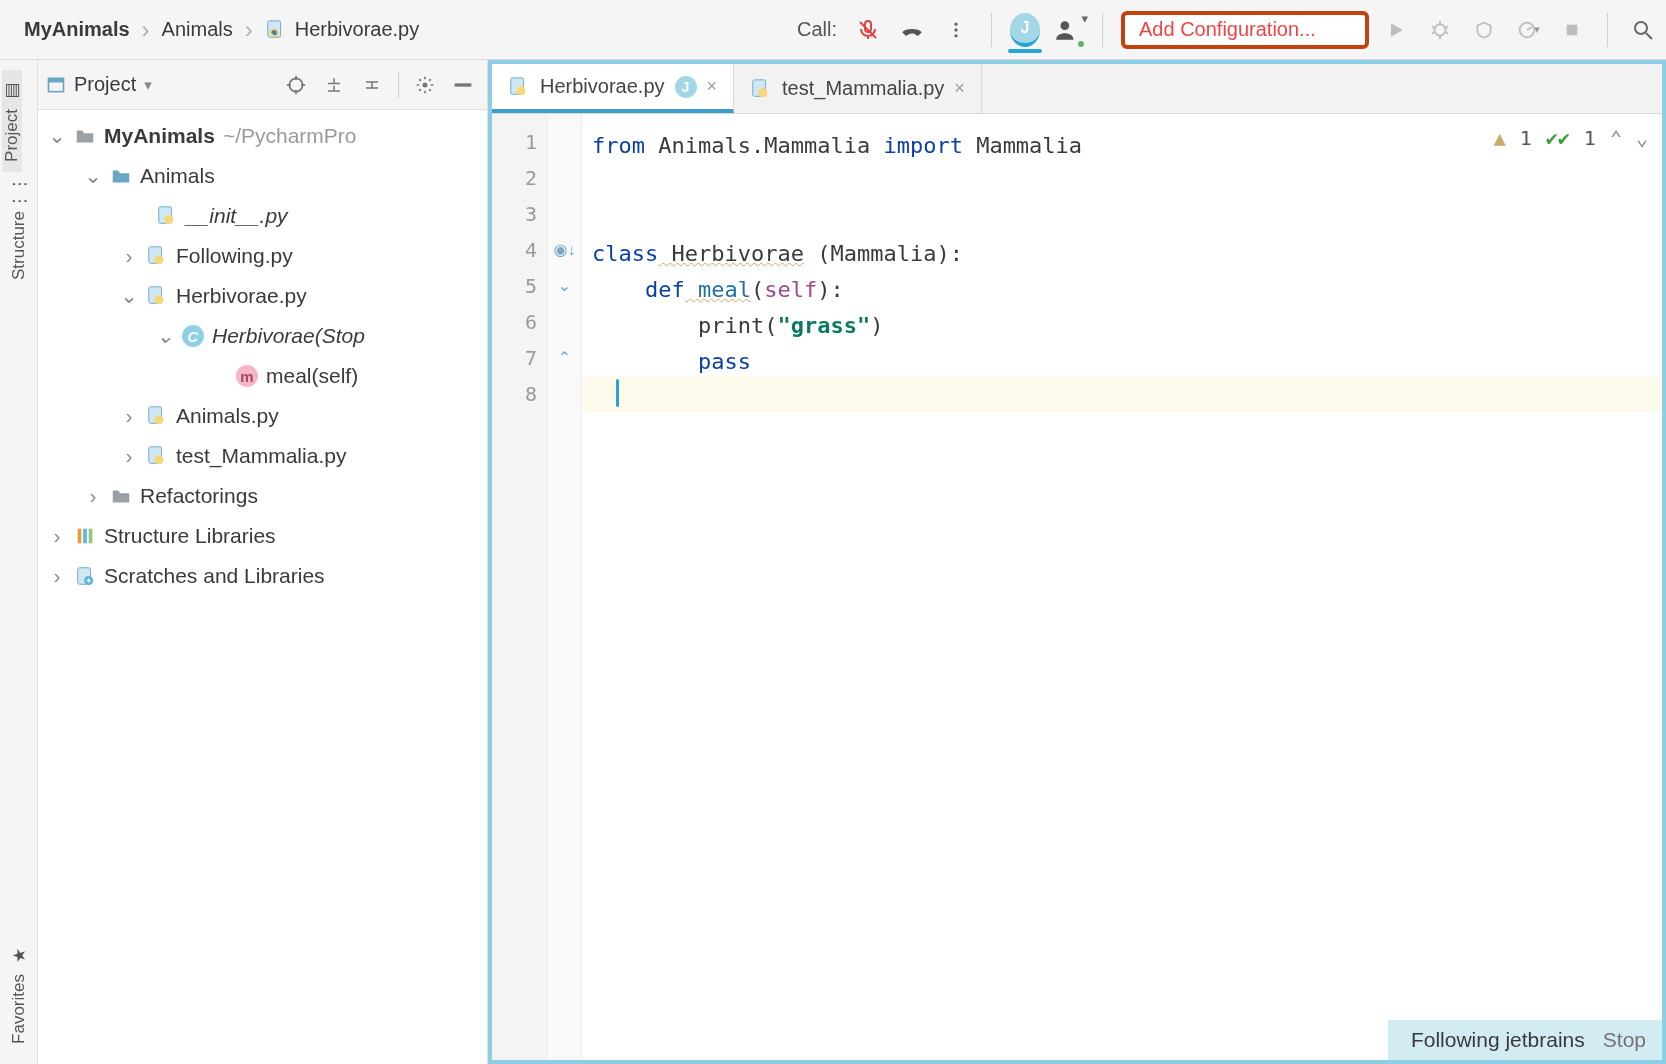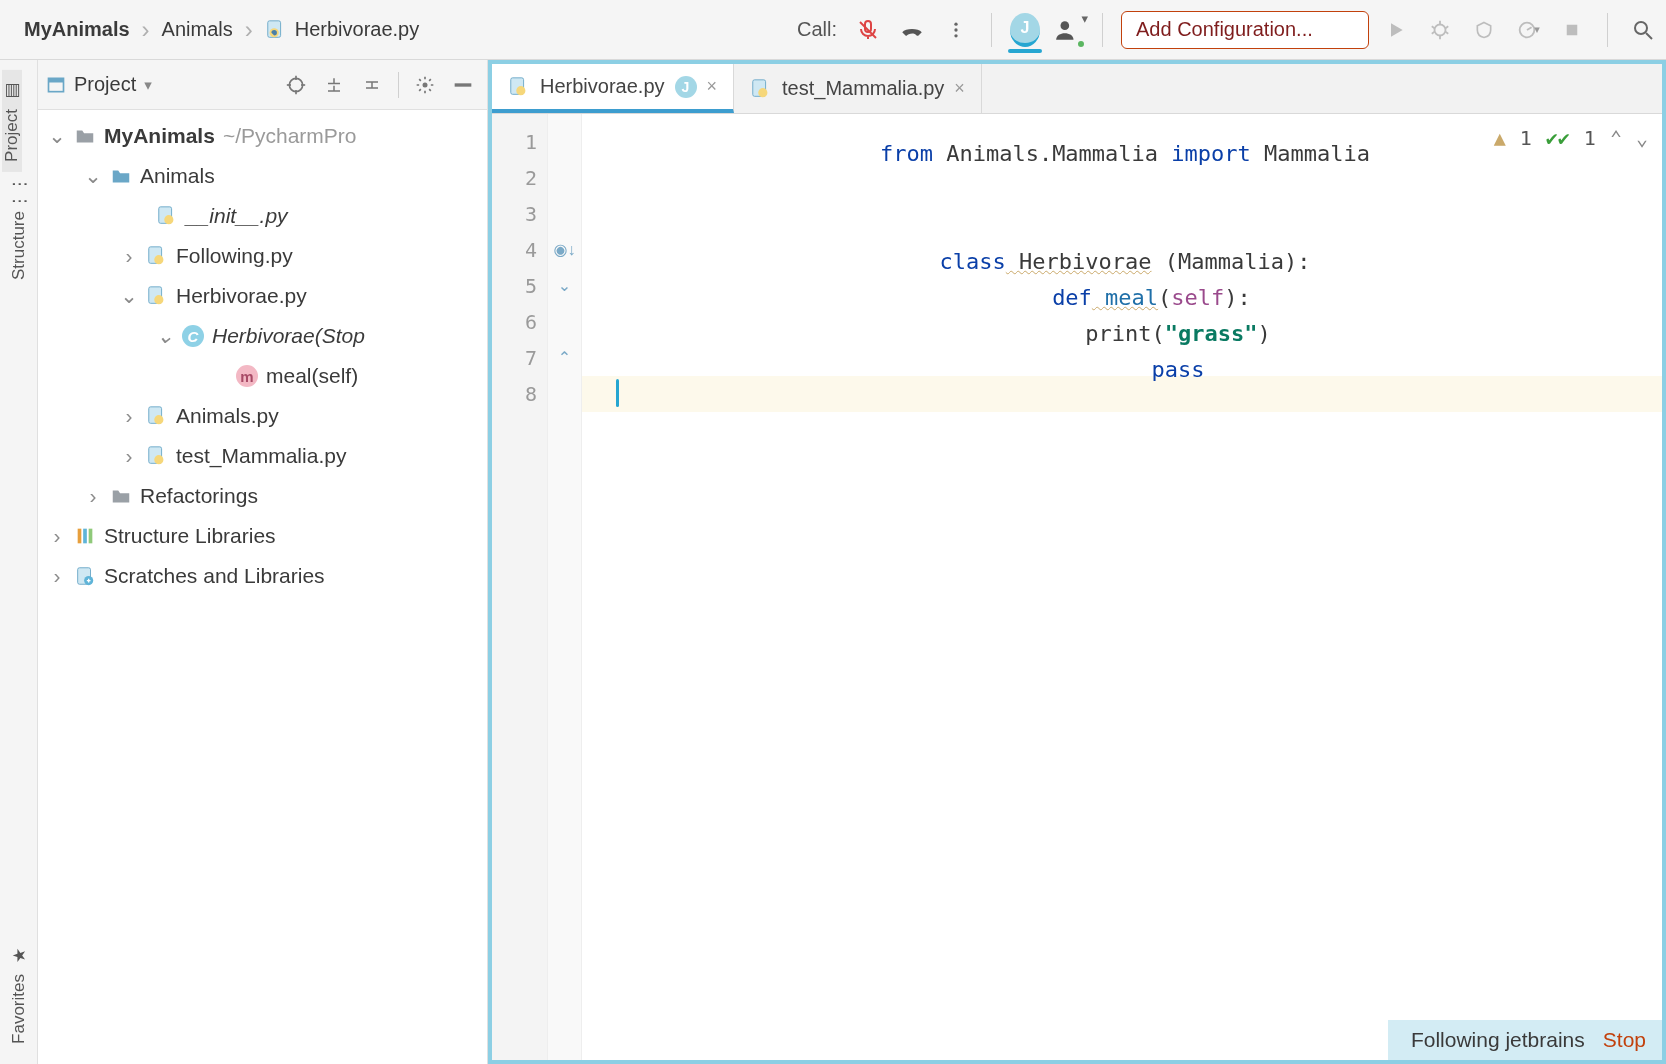--- a/index.html
+++ b/index.html
@@ -13,21 +13,21 @@
   .bc-sep { color: #b0b0b0; font-size: 24px; padding: 0 2px; }
   .py-icon, .folder-icon, .file-icon { width: 22px; height: 22px; display: inline-flex; align-items: center; justify-content: center; }
   .py-icon svg, .folder-icon svg { width: 22px; height: 22px; }
   .spacer { flex: 1; }
   .top-right { display: flex; align-items: center; gap: 10px; }
   .call-label { color: #555; margin-right: 4px; }
   .tb-btn { width: 34px; height: 34px; display: inline-flex; align-items: center; justify-content: center; color: #6e6e6e; cursor: pointer; border-radius: 4px; }
   .avatar { width: 30px; height: 30px; border-radius: 50%; background: #a3d7e6; color: #fff; display: inline-flex; align-items: center; justify-content: center; font-weight: 600; font-size: 16px; border-bottom: 4px solid #26a6d1; box-sizing: content-box; padding-bottom: 0; position: relative; }
   .avatar::after { content:""; position:absolute; left:-2px; right:-2px; bottom:-10px; height:4px; background:#26a6d1; border-radius:2px;}
   .green-dot { width: 10px; height: 10px; border-radius: 50%; background: #5bb661; position: absolute; bottom: -2px; right: -2px; border: 2px solid #f5f5f5; }
-  .run-config { height: 38px; min-width: 248px; padding: 0 14px; border: 1px solid #c2410c; border-radius: 6px; background: #fff; display: flex; align-items: center; color: #7f1d1d; cursor: pointer; }
+  .run-config { height: 38px; min-width: 248px; padding: 0 14px; border: 4px solid #c2410c; border-radius: 6px; background: #fff; display: flex; align-items: center; color: #ef4444; cursor: pointer; }
   .vsep { width: 1px; height: 34px; background: #d0d0d0; margin: 0 8px; }
 
   
   .body-row { flex: 1; display: flex; min-height: 0; }
   .left-gutter { width: 38px; background: #f5f5f5; border-right: 1px solid #e0e0e0; display: flex; flex-direction: column; align-items: center; justify-content: space-between; padding: 10px 0; }
   .gutter-tab { writing-mode: vertical-rl; transform: rotate(180deg); font-size: 17px; color: #555; padding: 10px 0; display: flex; align-items: center; gap: 8px; cursor: pointer; }
   .gutter-tab .gi { writing-mode: horizontal-tb; transform: rotate(90deg); }
   .gutter-tab.active { background: #e6e6e6; }
   .gutter-bottom { display:flex; flex-direction:column; align-items:center;}
 
@@ -55,35 +55,35 @@
   .tabs-row { height: 50px; background: #f2f2f2; display: flex; align-items: stretch; border-bottom: 1px solid #d9d9d9; }
   .tab { display: flex; align-items: center; gap: 10px; padding: 0 16px; border-right: 1px solid #d9d9d9; color: #444; cursor: pointer; }
   .tab.active { background: #fff; border-bottom: 4px solid #3d9dcf; }
   .tab .close { color: #9a9a9a; font-size: 18px; cursor: pointer; }
   .tab .dot { width: 22px; height: 22px; border-radius: 50%; background: #a3d7e6; color:#fff; display:inline-flex; align-items:center; justify-content:center; font-size:14px; font-weight:600;}
   .editor-body { flex: 1; display: flex; min-height: 0; position: relative; }
   .ln-gutter { width: 56px; background: #f4f4f4; border-right: 1px solid #eee; color: #9a9a9a; font-family: "Menlo","Consolas",monospace; font-size: 20px; text-align: right; padding: 10px 10px 0 0; line-height: 36px; user-select:none;}
   .marker-gutter { width: 34px; background: #f9f9f9; border-right: 1px solid #eee; padding-top: 10px; line-height: 36px; font-size: 16px; color:#7aa9c7; text-align:center;}
   .code { flex: 1; padding: 10px 0 0 6px; font-family: "Menlo","Consolas",monospace; font-size: 22px; line-height: 36px; position: relative; overflow:hidden;}
   .caret-line { position:absolute; left:0; right:0; height:36px; background:#fdf9eb; z-index:0;}
-  .code pre { position:relative; z-index:1; margin:12px;text-align:center;}
+  .code pre { position:relative; z-index:1; margin:4px;}
   .kw { color:#0a3fa8; }
   .fn { color:#1f6fa8; }
   .str { color:#0a7a62; font-weight:600;}
   .self { color:#9a4a8c; }
   .underline-wave { text-decoration: underline wavy #caa96a; text-decoration-thickness:1px;}
   .insp { position:absolute; top:6px; right:14px; display:flex; gap:14px; align-items:center; font-size:20px; color:#555; z-index:3;}
   .insp .warn { color:#caa96a;}
   .insp .ok { color:#3a9e3a;}
   .insp .nav { color:#888; cursor:pointer;}
   .cursor-bar { position:absolute; width:3px; height:28px; background:#26a6d1; border-radius:2px;}
 
   
   .status-bar { position:absolute; bottom:0; right:0; height:40px; background:#d3ecf4; display:flex; align-items:center; gap:18px; padding:0 16px; font-size:21px; }
-  .status-bar .stop { color:#c2410c; cursor:pointer;text-align:center;}
+  .status-bar .stop { color:#737373; cursor:pointer;text-align:center;}
   .status-bar .follow { color:#3a3a3a;margin-left:7px;}
 
   svg { display:block; }
 </style>
 </head>
 <body>
 
 <div class="top-bar">
   <div class="bc-item bc-root">
     <span>MyAnimals</span>

